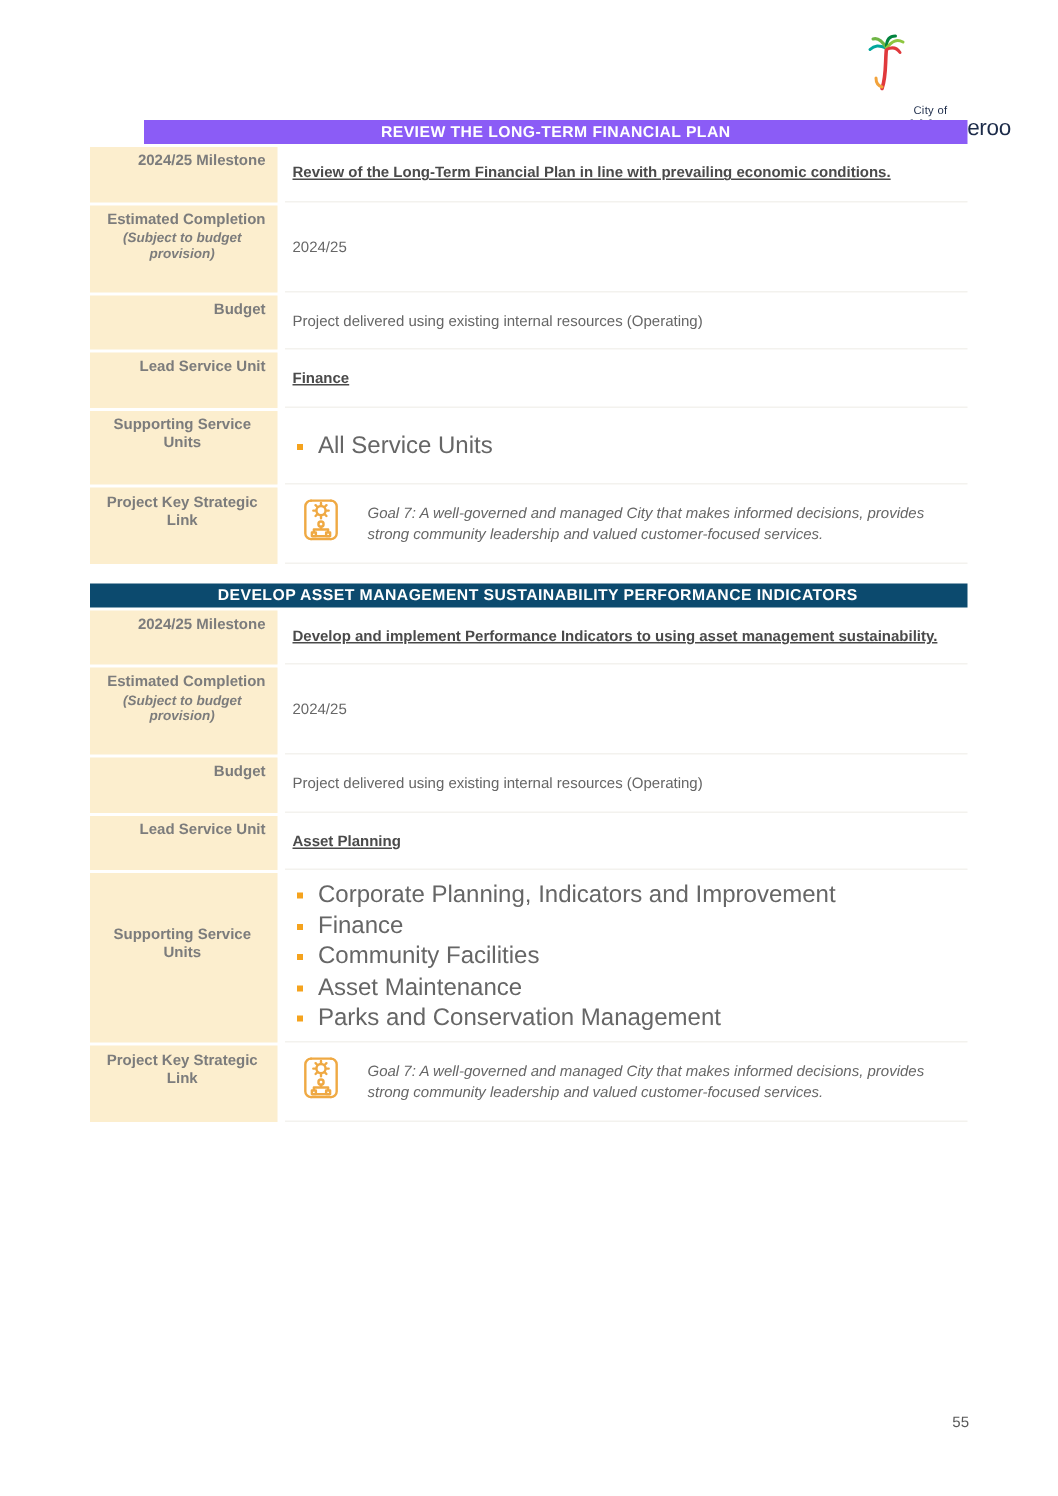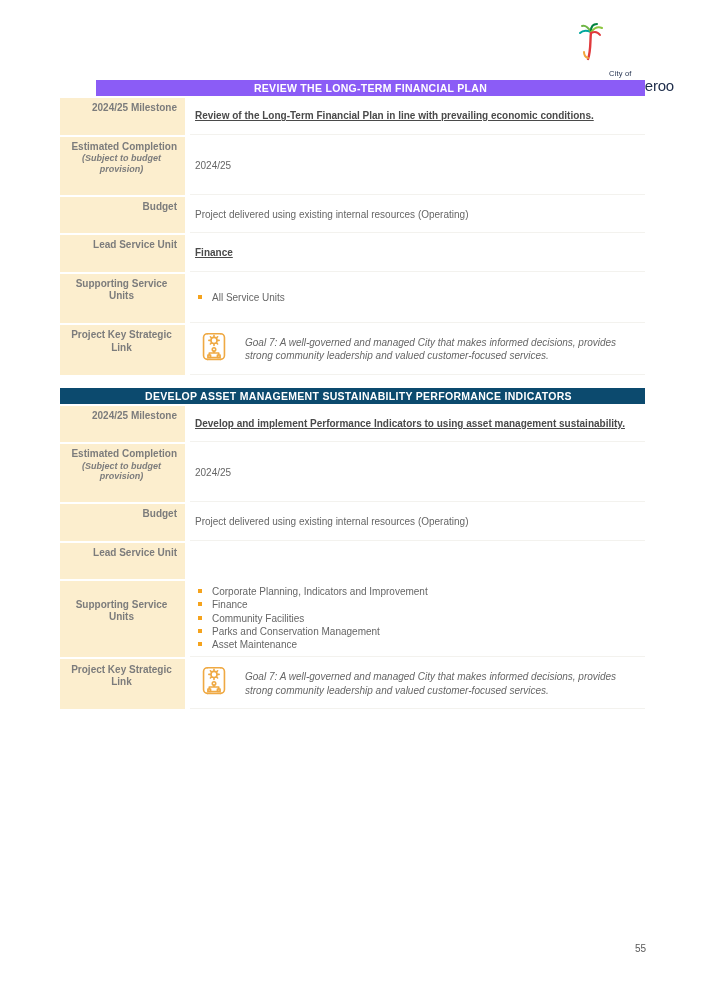--- a/index.html
+++ b/index.html
@@ -56,21 +56,21 @@
     padding: 4px 10px 4px 5px;
     border-bottom: 1px solid #F3F2EE;
     font-size: 10px; color: #666666; line-height: 1.3;
   }
   .value-cell.bold-val { font-weight: 700; color: #4A4A4A; text-decoration: underline; }
   .row.goal-row { min-height: 44px; }
 
   ul.bullet-list { list-style: none; width: 100%; }
   ul.bullet-list li {
     display: flex; align-items: baseline;
-    font-size: 10px; color: #666666; line-height: 1.22;
+    font-size: 16px; color: #666666; line-height: 1.22;
     margin: 1px 0;
   }
   .sq-bullet {
     width: 4px; height: 4px; background: #F5A31D;
     flex: 0 0 4px; margin-right: 10px; margin-left: 3px;
     position: relative; top: -2px; display: inline-block;
   }
 
   .goal-wrap { display: flex; align-items: center; width: 100%; }
   .goal-icon { flex: 0 0 38px; margin-right: 12px; }
@@ -202,20 +202,23 @@
           <span class="label-main">Budget</span>
         </div>
         <div class="value-cell">
           <span class="val">Project delivered using existing internal resources (Operating)</span>
         </div>
       </div>
       <div class="row">
         <div class="label-cell" style="background: rgb(252, 238, 206);">
           <span class="label-main">Lead Service Unit</span>
         </div>
+        <div class="value-cell bold-val">
+          <span class="val">Asset Planning</span>
+        </div>
       </div>
       <div class="row">
         <div class="label-cell" style="background: rgb(252, 238, 206);">
           <span class="label-main">Supporting Service Units</span>
         </div>
         <div class="value-cell">
           <ul class="bullet-list">
             <li>
               <span class="sq-bullet" style="background: rgb(245, 163, 29);"></span>
               <span>Corporate Planning, Indicators and Improvement</span>
@@ -223,25 +226,25 @@
             <li>
               <span class="sq-bullet" style="background: rgb(245, 163, 29);"></span>
               <span>Finance</span>
             </li>
             <li>
               <span class="sq-bullet" style="background: rgb(245, 163, 29);"></span>
               <span>Community Facilities</span>
             </li>
             <li>
               <span class="sq-bullet" style="background: rgb(245, 163, 29);"></span>
+              <span>Asset Maintenance</span>
+            </li>
+            <li>
+              <span class="sq-bullet" style="background: rgb(245, 163, 29);"></span>
               <span>Parks and Conservation Management</span>
-            </li>
-            <li>
-              <span class="sq-bullet" style="background: rgb(245, 163, 29);"></span>
-              <span>Asset Maintenance</span>
             </li>
           </ul>
         </div>
       </div>
       <div class="row goal-row">
         <div class="label-cell" style="background: rgb(252, 238, 206);">
           <span class="label-main">Project Key Strategic Link</span>
         </div>
         <div class="value-cell">
           <div class="goal-wrap">

